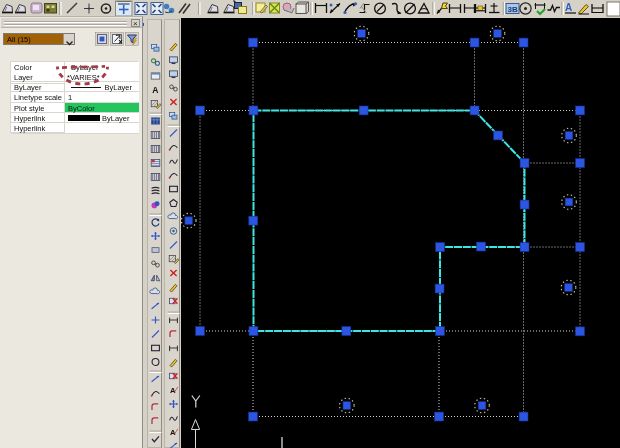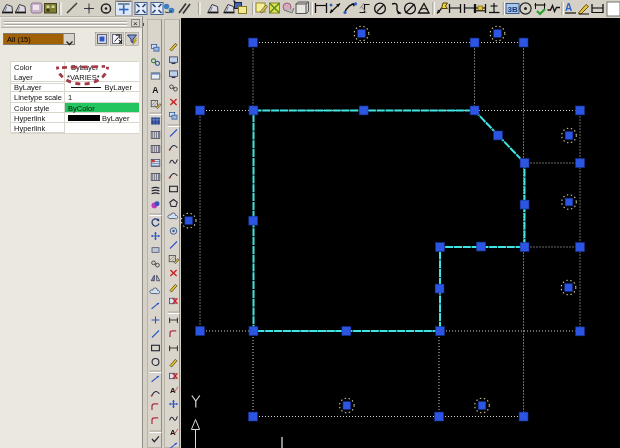--- a/index.html
+++ b/index.html
@@ -475,21 +475,21 @@
           <span style="position:absolute;left:6px;top:4.6px;width:30px;border-top:1.4px solid #111"></span>
         </div>
       </div>
       <div style="position:absolute;left:0;top:30.84px;width:128px;height:10.28px;border-bottom:1px solid #d9d6ce">
         <span style="position:absolute;left:3.5px;top:1px">Linetype scale</span>
         <div style="position:absolute;left:53px;top:0;width:75px;height:100%;border-left:1px solid #d9d6ce;background:#fff">
           <span style="position:absolute;left:3.5px;top:1px">1</span>
         </div>
       </div>
       <div style="position:absolute;left:0;top:41.12px;width:128px;height:10.28px;border-bottom:1px solid #d9d6ce">
-        <span style="position:absolute;left:3.5px;top:1px">Color style</span>
+        <span style="position:absolute;left:3.5px;top:1px">Plot style</span>
         <div style="position:absolute;left:53px;top:0;width:75px;height:100%;border-left:1px solid #d9d6ce;background:#22c55e">
           <span style="position:absolute;left:3.5px;top:1px">ByColor</span>
         </div>
       </div>
       <div style="position:absolute;left:0;top:51.40px;width:128px;height:10.28px;border-bottom:1px solid #d9d6ce">
         <span style="position:absolute;left:3.5px;top:1px">Hyperlink</span>
         <div style="position:absolute;left:53px;top:0;width:75px;height:100%;border-left:1px solid #d9d6ce;background:#fff">
           <span style="position:absolute;left:37.5px;top:1px">ByLayer</span>
           <span style="position:absolute;left:3px;top:1.8px;width:32px;height:6.5px;background:#000"></span>
         </div>

